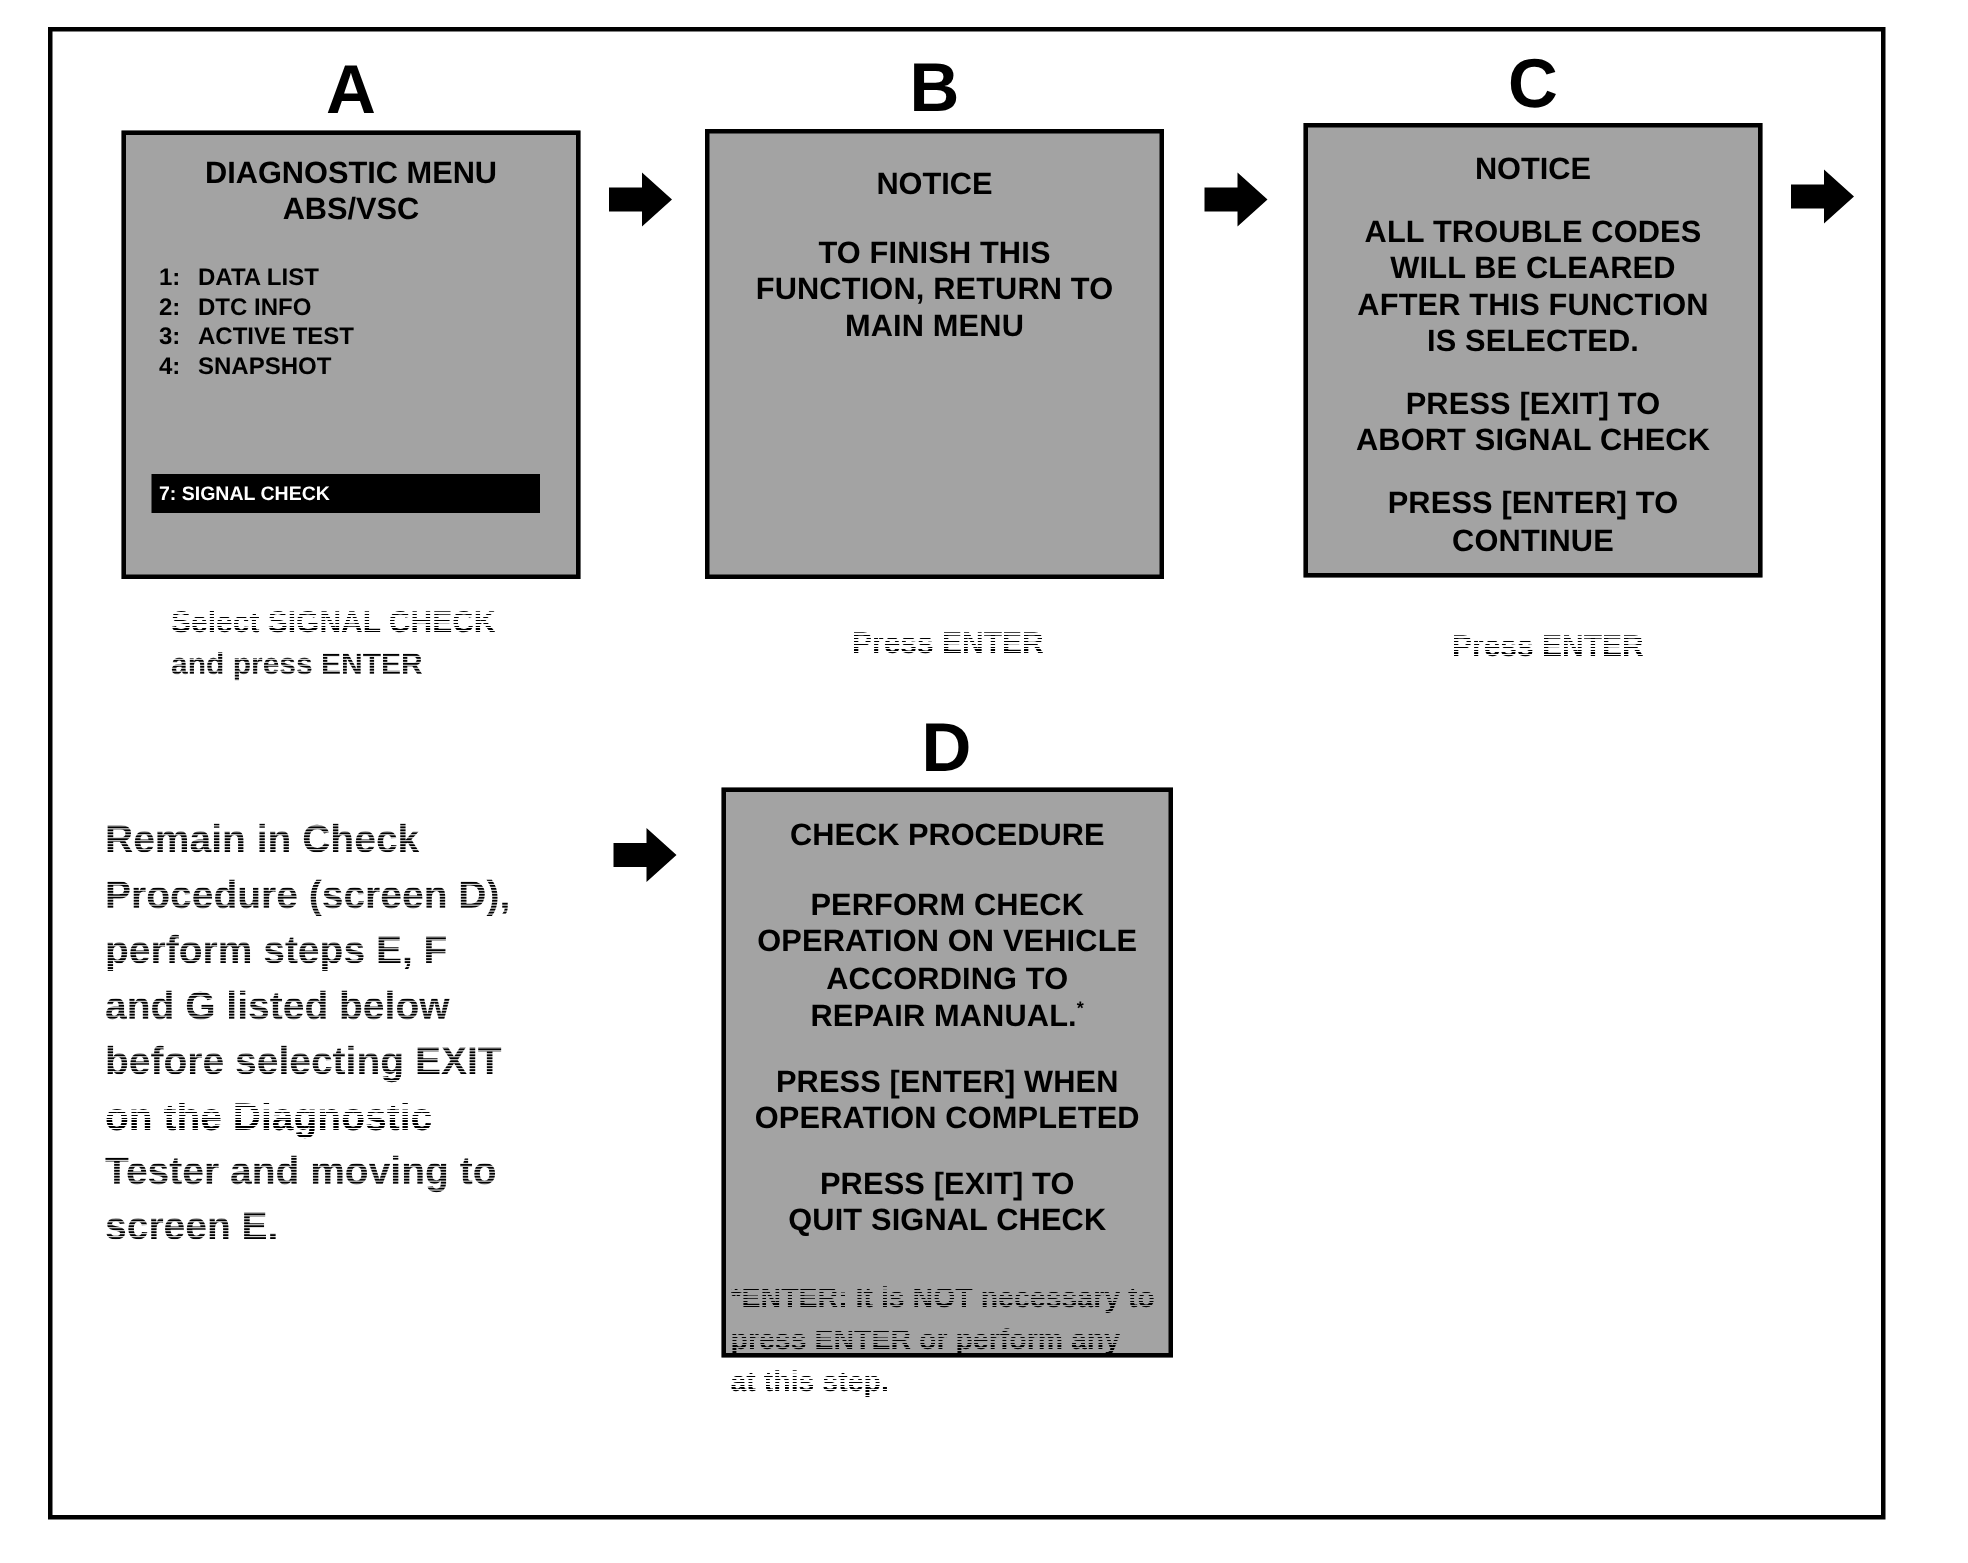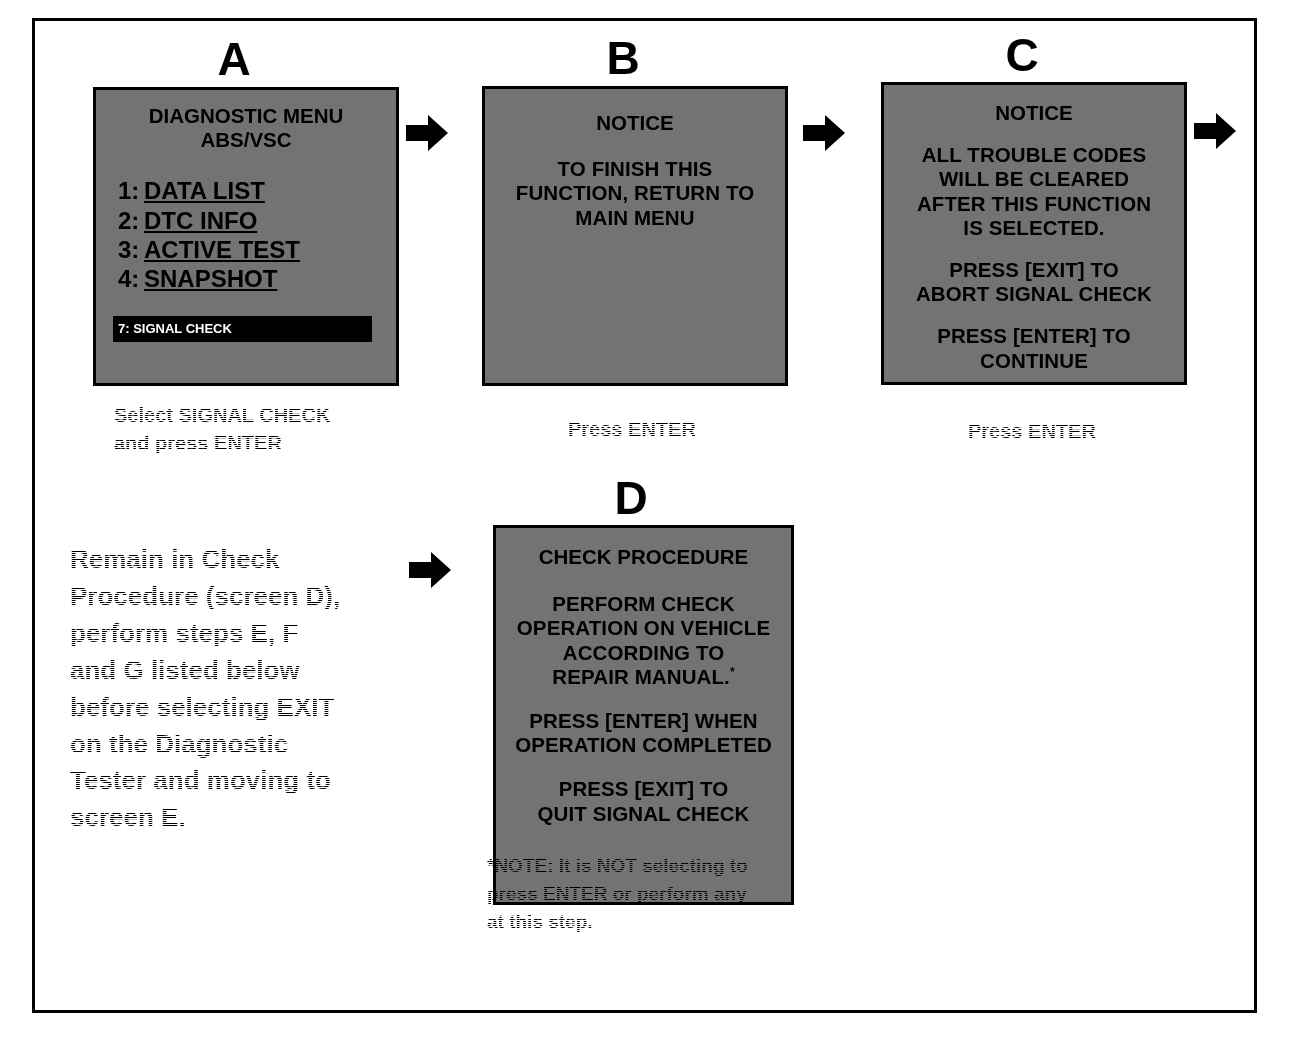--- a/index.html
+++ b/index.html
@@ -27,26 +27,25 @@
     width: 1225px;
     height: 995px;
     border: 3px solid #000000;
     box-sizing: border-box;
   }
   
   .screen-box {
     position: absolute;
     border: 3px solid #000000;
     box-sizing: border-box;
-    background: #737373;
+    background: #a3a3a3;
     text-align: center;
     font-weight: bold;
     color: #000000;
     overflow: hidden;
-    margin-left: 12px;
   }
   .panel-letter {
     position: absolute;
     font-size: 46px;
     font-weight: bold;
     line-height: 1;
     color: #000000;
     text-align: center;
     width: 60px;
   }
@@ -63,24 +62,23 @@
   }
   
   #panel-a { left: 81px; top: 87px; width: 306px; height: 299px; }
   #panel-a .a-head { margin-top: 14px; }
   #panel-a .menu {
     margin-top: 24px;
     text-align: left;
     padding-left: 22px;
   }
   #panel-a .menu .row {
-    font-size: 24px;
+    font-size: 16px;
     line-height: 1.22;
     white-space: nowrap;
-    text-decoration: underline;
   }
   #panel-a .menu .row .num { display: inline-block; width: 26px; }
   #highlight-row {
     position: absolute;
     left: 17px;
     top: 226px;
     width: 259px;
     height: 26px;
     background: #000000;
     color: #ffffff;
@@ -272,18 +270,18 @@
       <div class="screen-line">PRESS [ENTER] WHEN</div>
       <div class="screen-line">OPERATION COMPLETED</div>
     </div>
     <div class="d-foot">
       <div class="screen-line">PRESS [EXIT] TO</div>
       <div class="screen-line">QUIT SIGNAL CHECK</div>
     </div>
   </div>
 
   <div class="dither" id="note-block">
-    <span class="dline">*NOTE: It is NOT selecting to</span>
+    <span class="dline">*ENTER: It is NOT necessary to</span>
     <span class="dline">press ENTER or perform any</span>
     <span class="dline">at this step.</span>
   </div>
 
 </div>
 
 </body></html>

